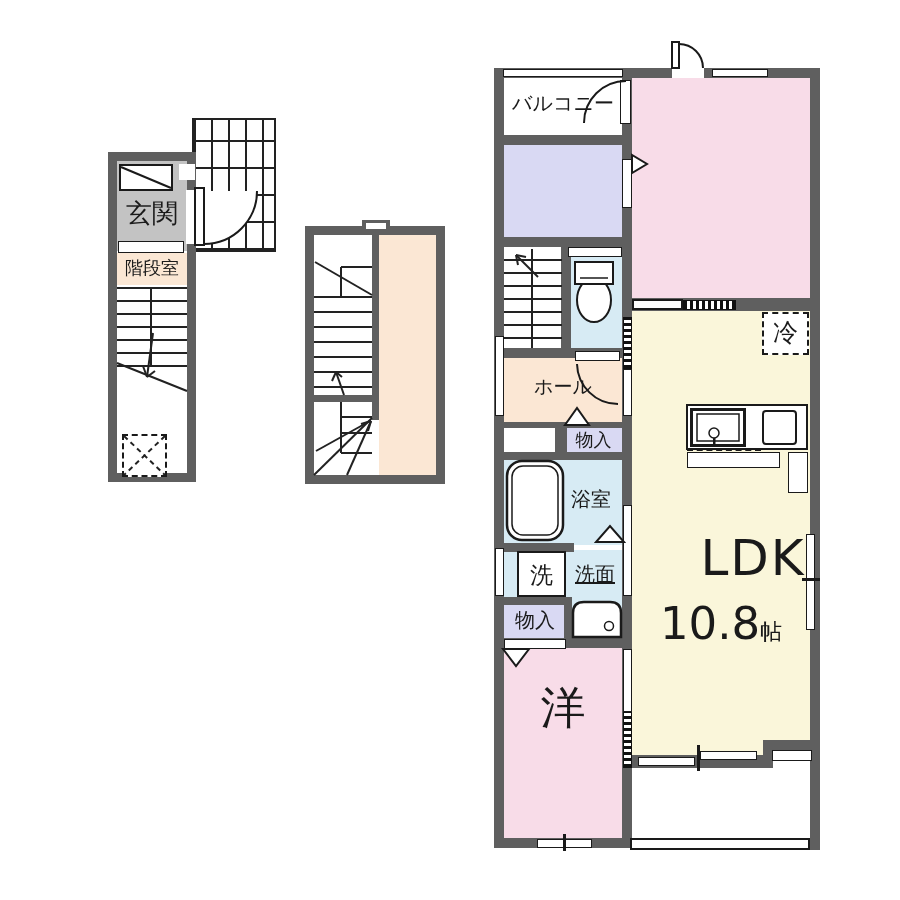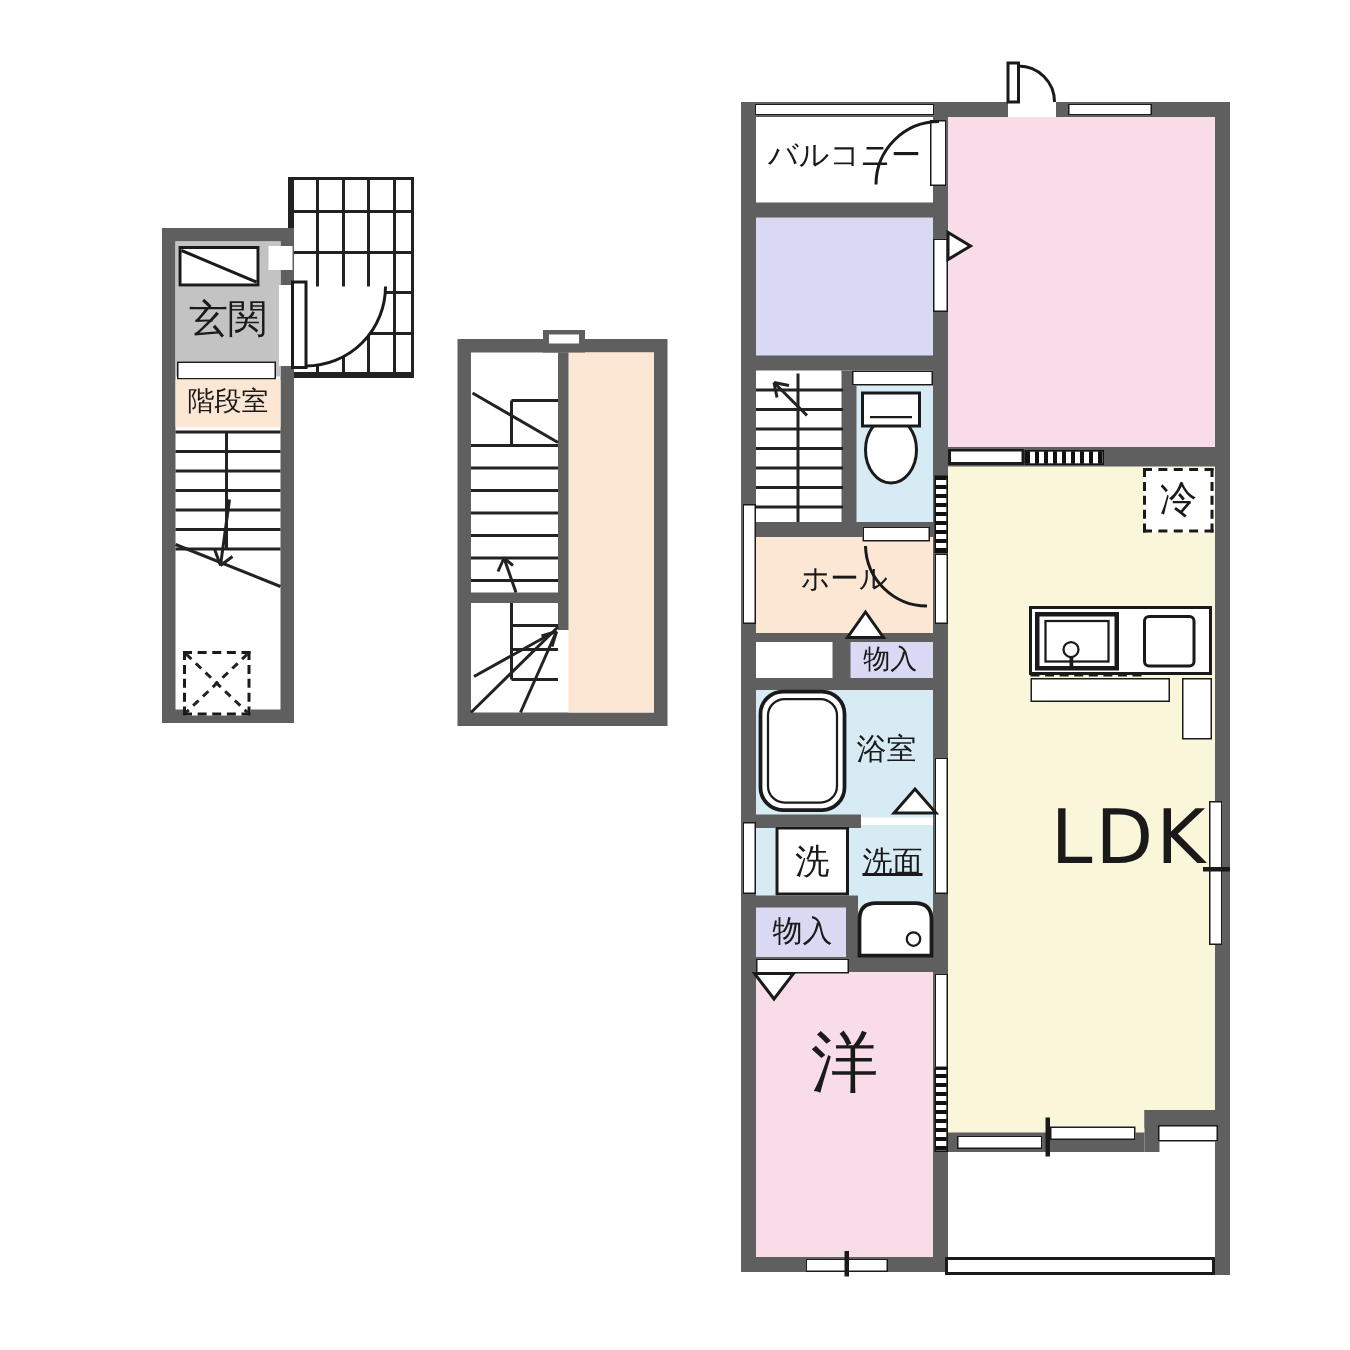--- a/index.html
+++ b/index.html
@@ -247,15 +247,18 @@
   <div class="win" style="left:630px;top:838px;width:180px;height:12px;"></div>
 
   <div class="lbl" style="left:500px;top:92px;width:126px;font-size:20px;">バルコニー</div>
   <div class="lbl" style="left:504px;top:376px;width:118px;font-size:19px;">ホール</div>
   <div class="lbl" style="left:565px;top:430px;width:57px;font-size:18px;">物入</div>
   <div class="lbl" style="left:556px;top:488px;width:70px;font-size:20px;">浴室</div>
   <div class="lbl" style="left:517px;top:562px;width:49px;font-size:23px;">洗</div>
   <div class="lbl" style="left:566px;top:563px;width:58px;font-size:20px;text-decoration:underline;">洗面</div>
   <div class="lbl" style="left:504px;top:609px;width:62px;font-size:20px;">物入</div>
   <div class="lbl" style="left:632px;top:530px;width:178px;font-size:50px;font-weight:400;letter-spacing:2px;margin-left:32px;">LDK</div>
+  <div class="lbl" style="left:632px;top:598px;width:178px;font-size:45px;font-weight:400;">
+    <span>10.8</span><span class="unit">帖</span>
+  </div>
   <div class="lbl" style="left:504px;top:682px;width:118px;font-size:45px;font-weight:400;">洋</div>
 
 </div>
 
 </body></html>

